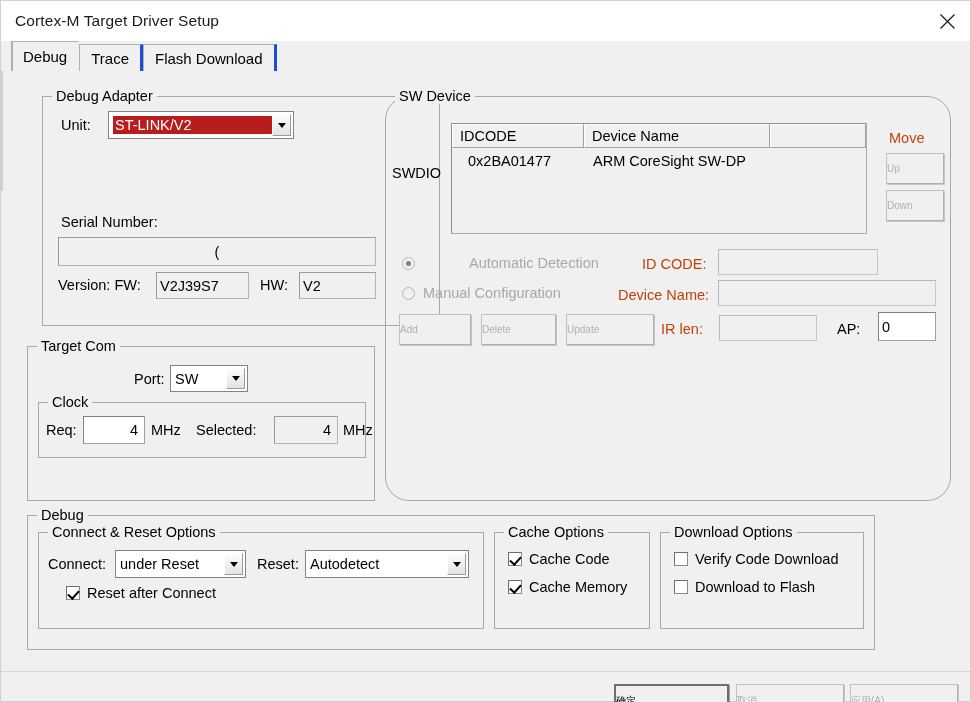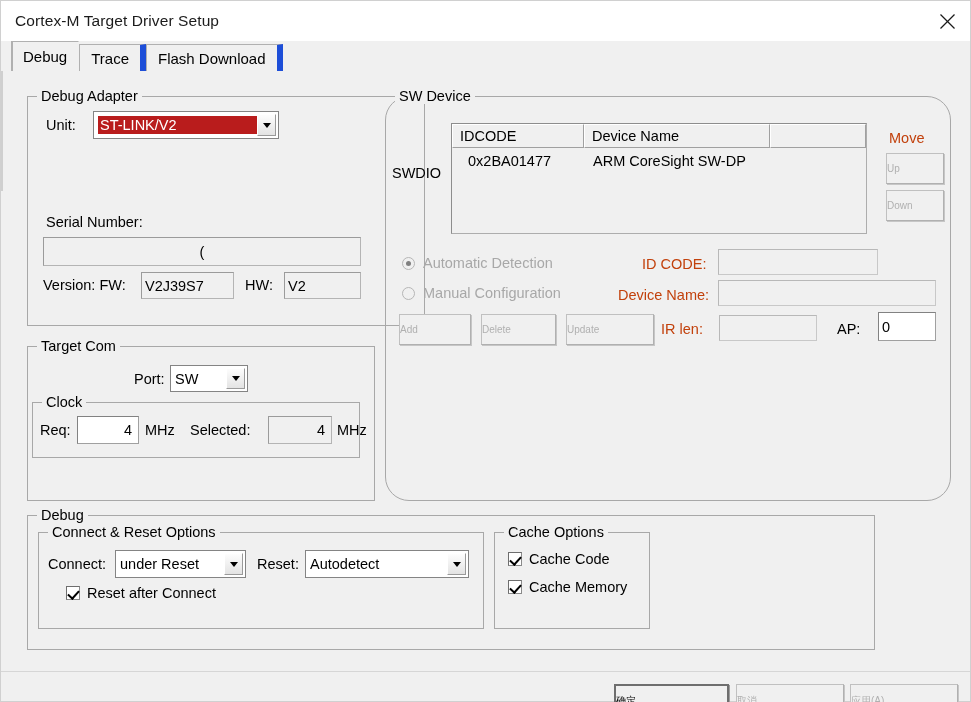--- a/index.html
+++ b/index.html
@@ -49,21 +49,21 @@
     display: flex; align-items: flex-end;
     background: #f0f0f0;
   }
   .tab {
     height: 27px;
     padding: 0 11px;
     display: flex; align-items: center;
     font-size: 15px;
     background: #f0f0f0;
     border-left: 1px solid #b0b0b0;
-    border-right: 6px solid #1d4ed8;
+    border-right: 3px solid #1d4ed8;
     border-top: 1px solid #b0b0b0;
     position: relative;
     color: #000;
   }
   .tab.active {
     background: #f0f0f0;
     height: 30px;
     border-right: 1px solid #f0f0f0;
     box-shadow: 1px 0 0 #b0b0b0 inset;
     z-index: 3;
@@ -237,21 +237,21 @@
     </div>
     <div class="tab">
       <span>Flash Download</span>
     </div>
   </div>
 
   <div class="client">
 
     <div class="left-stub" style="top:0;height:120px;"></div>
 
-    <div class="gb" style="left:26px; top:25px; width:398px; height:230px;">
+    <div class="gb" style="left:41px; top:25px; width:398px; height:230px;">
       <div class="gb-title">Debug Adapter</div>
 
       <div class="lbl" style="left:18px; top:20px;">Unit:</div>
 
       <div class="combo" style="left:65px; top:14px; width:186px; height:28px;">
         <span class="cval sel">ST-LINK/V2</span>
         <span class="arrow">
             <i></i>
           </span>
       </div>
@@ -276,21 +276,21 @@
       <div class="gb-title">Target Com</div>
 
       <div class="lbl" style="left:106px; top:24px;">Port:</div>
       <div class="combo" style="left:142px; top:18px; width:78px; height:27px;">
         <span class="cval">SW</span>
         <span class="arrow">
             <i></i>
           </span>
       </div>
 
-      <div class="gb" style="left:4px; top:55px; width:328px; height:56px;">
+      <div class="gb" style="left:10px; top:55px; width:328px; height:56px;">
         <div class="gb-title">Clock</div>
         <div class="lbl" style="left:7px; top:19px;">Req:</div>
         <div class="field right" style="left:44px; top:13px; width:62px; height:28px;">
           <span>4</span>
         </div>
         <div class="lbl" style="left:112px; top:19px;">MHz</div>
         <div class="lbl" style="left:157px; top:19px;">Selected:</div>
         <div class="field readonly right" style="left:235px; top:13px; width:64px; height:28px;">
           <span>4</span>
         </div>
@@ -317,21 +317,21 @@
       </div>
 
       <div class="lbl dis" style="left:503px; top:33px;">Move</div>
       <div class="btn dis" style="left:500px; top:56px; width:58px; height:31px;">
         <span>Up</span>
       </div>
       <div class="btn dis" style="left:500px; top:93px; width:58px; height:31px;">
         <span>Down</span>
       </div>
 
-      <div class="rad" style="left:16px; top:158px;">
+      <div class="rad" style="left:16px; top:158px;gap:46px;">
         <span class="circ on"></span>
         <span>Automatic Detection</span>
       </div>
       <div class="rad" style="left:16px; top:188px;">
         <span class="circ"></span>
         <span>Manual Configuration</span>
       </div>
 
       <div class="lbl dis" style="left:256px; top:159px;">ID CODE:</div>
       <div class="field dis" style="left:332px; top:152px; width:160px; height:26px;">
@@ -397,20 +397,31 @@
               <i></i>
             </span>
         </div>
 
         <div class="chk" style="left:27px; top:52px;">
           <span class="box checked"></span>
           <span>Reset after Connect</span>
         </div>
       </div>
 
+      <div class="gb" style="left:632px; top:16px; width:204px; height:97px;">
+        <div class="gb-title">Download Options</div>
+        <div class="chk" style="left:13px; top:18px;">
+          <span class="box"></span>
+          <span>Verify Code Download</span>
+        </div>
+        <div class="chk" style="left:13px; top:46px;">
+          <span class="box"></span>
+          <span>Download to Flash</span>
+        </div>
+      </div>
     </div>
 
     <div class="sep-line" style="top:600px;"></div>
 
     <div class="btn default" style="left:613px; top:613px; width:115px; height:34px;">
       <span>确定</span>
     </div>
     <div class="btn dis" style="left:735px; top:613px; width:108px; height:34px;">
       <span>取消</span>
     </div>

